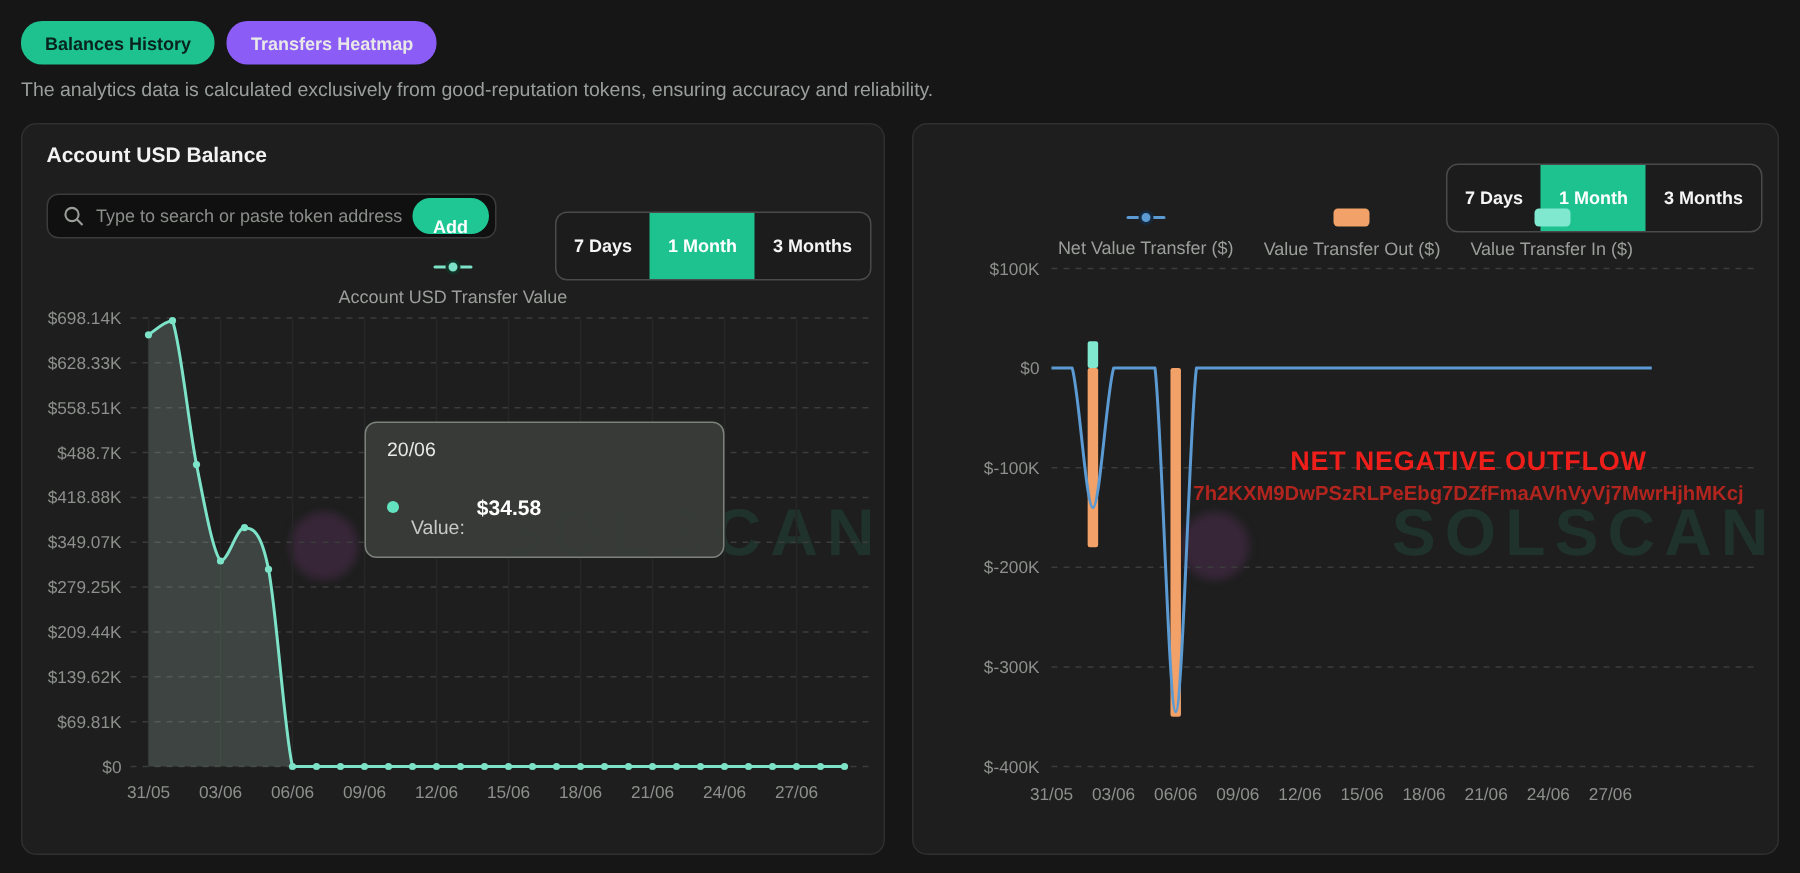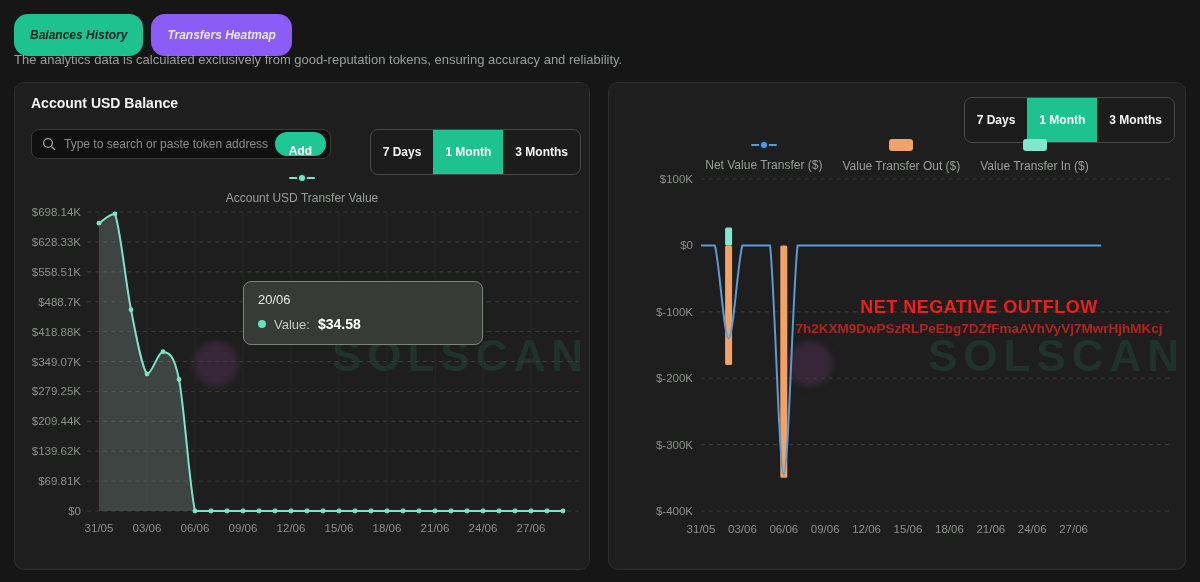--- a/index.html
+++ b/index.html
@@ -1,22 +1,22 @@
 <!DOCTYPE html>
 <html><head>
 <meta charset="utf-8">
 <style>
   html,body{margin:0;padding:0;background:#141414;width:1200px;height:582px;overflow:hidden;
     font-family:"Liberation Sans",sans-serif;-webkit-font-smoothing:antialiased;}
   .page{position:relative;width:1200px;height:582px;background:#161616;}
 
   
   .tabbar{position:absolute;left:14px;top:14px;display:flex;gap:8px;}
-  .pill{height:42px;padding:0 16px;border-radius:14px;font-size:12px;font-weight:bold;
-    display:flex;align-items:center;cursor:pointer;border:none;font-style:italic;}
+  .pill{height:29px;padding:0 16px;border-radius:14px;font-size:12px;font-weight:bold;
+    display:flex;align-items:center;cursor:pointer;border:none;}
   .pill.active{background:#1ec28e;color:#08231b;}
   .pill.inactive{background:#8b5cf6;color:#e8e8e8;}
   .subtitle{position:absolute;left:14px;top:52px;font-size:13px;color:#9a9f9c;}
 
   
   .panel{position:absolute;top:82px;height:488px;background:#1d1e1d;border:1px solid #2e2f2e;
     border-radius:10px;box-sizing:border-box;overflow:hidden;}
   .panel.left{left:14px;width:576px;}
   .panel.right{left:608px;width:578px;}
   .panel-title{position:absolute;left:16px;font-size:14px;font-weight:bold;color:#f2f2f2;}
@@ -28,21 +28,21 @@
     border:1px solid #3a3b3a;border-radius:8px;display:flex;align-items:center;box-sizing:border-box;}
   .searchbox svg{margin:0 6px 0 10px;flex:none;}
   .searchbox input{flex:1;background:transparent;border:none;outline:none;color:#cfcfcf;
     font-size:12px;font-family:"Liberation Sans",sans-serif;min-width:0;}
   .searchbox input::placeholder{color:#8a8d8a;}
   .add-btn{flex:none;margin-right:4px;height:22px;padding:12px 14px;background:#1fc795;color:#ffffff;
     font-size:12px;font-weight:bold;border:none;border-radius:12px;cursor:pointer;}
 
   
   .segmented{position:absolute;display:flex;background:#1b1c1b;border:1px solid #494a49;
-    border-radius:8px;overflow:hidden;height:46px;box-sizing:border-box;}
+    border-radius:8px;overflow:hidden;height:46px;box-sizing:border-box;margin-top:12px;}
   .panel.left .segmented{right:8px;top:46px;}
   .panel.right .segmented{right:10px;top:14px;}
   .seg-btn{border:none;background:transparent;color:#f5f5f5;font-size:12px;font-weight:bold;
     padding:0 12px;cursor:pointer;height:100%;}
   .seg-btn.active{background:#1ec28e;color:#ffffff;}
 
   
   .legend-row{position:absolute;left:0;width:100%;display:flex;justify-content:center;
     align-items:center;gap:10px;font-size:12px;color:#9b9e9b;}
   .panel.left .legend-row{top:90px;}
@@ -67,21 +67,21 @@
   .wm-dot{position:absolute;left:178px;top:258px;width:46px;height:46px;border-radius:50%;
     background:rgba(115,55,120,0.30);filter:blur(3px);pointer-events:none;}
 
   
   .tooltip{position:absolute;left:228px;top:198px;width:240px;box-sizing:border-box;
     background:rgba(56,59,56,0.96);border:1px solid #7c817c;border-radius:8px;
     padding:10px 14px 12px 14px;z-index:5;}
   .tooltip .tt-date{font-size:13px;color:#e8e8e8;}
   .tooltip .tt-row{display:flex;align-items:center;gap:8px;margin-top:9px;}
   .tt-dot{width:8px;height:8px;border-radius:50%;background:#63e2c0;flex:none;}
-  .tt-label{font-size:13px;color:#c6c9c6;}
+  .tt-label{font-size:13px;color:#c6c9c6;margin-top:28px;}
   .tt-value{font-size:14px;color:#ffffff;font-weight:bold;}
 
   
   .annotation{position:absolute;left:120px;top:214px;width:500px;text-align:center;z-index:6;
     pointer-events:none;}
   .annotation .a1{font-size:18px;font-weight:bold;color:#ee1e1a;letter-spacing:0.5px;}
   .annotation .a2{font-size:13.5px;font-weight:bold;color:#b2251f;margin-top:3px;}
 </style>
 </head>
 <body>

